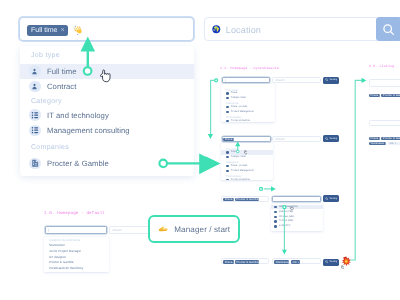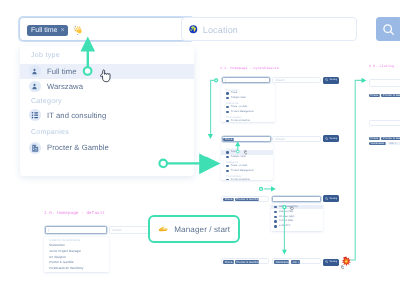--- a/index.html
+++ b/index.html
@@ -7,21 +7,21 @@
        font-family:"Liberation Sans",sans-serif;
        -webkit-font-smoothing:antialiased;text-rendering:geometricPrecision;}
   #stage{position:relative;width:400px;height:300px;}
   .abs{position:absolute;}
 
   
   #searchbar{left:19px;top:17px;width:381px;height:26px;}
   .field{position:absolute;top:0;height:24px;background:#fff;border:1px solid #c3d6ef;
          border-radius:4px;box-sizing:border-box;}
   #kw-field{left:0;width:175px;box-shadow:0 0 0 1px #cfe0f5;}
-  #loc-field{left:162px;width:176px;border-color:#e2ebf7;}
+  #loc-field{left:185px;width:176px;border-color:#e2ebf7;}
   #chip{position:absolute;left:7px;top:7px;height:11px;background:#4e6e9c;border-radius:2.5px;
         display:flex;align-items:center;padding:0 3px 0 4px;box-sizing:border-box;}
   #chip .lbl{color:#eef3fb;font-size:7px;line-height:1;letter-spacing:0;}
   #chip .x{color:#b0c3de;font-size:7px;margin-left:3px;line-height:1;}
   #wave{position:absolute;left:52.5px;top:7.3px;width:10.2px;height:10.2px;}
   #globe{position:absolute;left:7.3px;top:7.3px;width:8.6px;height:8.6px;}
   #loc-ph{position:absolute;left:20.8px;top:7.1px;font-size:9px;color:#b9c9df;letter-spacing:.15px;}
   #searchbtn{position:absolute;left:356.9px;top:.4px;width:26px;height:23.8px;background:#9ab9e4;
              border-radius:3.5px;display:flex;align-items:center;justify-content:center;}
 
@@ -129,35 +129,48 @@
         </span>
         <span class="dd-lbl">Full time</span>
       </div>
       <div class="dd-row">
         <span class="dd-ico">
           <svg viewBox="0 0 24 24" width="7" height="7" fill="#4d6f9c">
             <ellipse cx="12" cy="7" rx="3.5" ry="4.2"></ellipse>
             <path d="M4.5 21.5c0-5.3 3.4-8.3 7.5-8.3s7.5 3 7.5 8.3z"></path>
           </svg>
         </span>
-        <span class="dd-lbl">Warszawa</span>
+        <span class="dd-lbl">Contract</span>
       </div>
       <div class="grp-title g2">Category</div>
       <div class="dd-row">
         <span class="dd-ico">
           <svg viewBox="0 0 24 24" width="8.4" height="8.4" fill="#3c5f91">
             <circle cx="4.2" cy="5.2" r="2.3"></circle>
             <rect x="9.2" y="3.3" width="11.3" height="3.8" rx="1.9"></rect>
             <circle cx="4.2" cy="12" r="2.3"></circle>
             <rect x="9.2" y="10.1" width="11.3" height="3.8" rx="1.9"></rect>
             <circle cx="4.2" cy="18.8" r="2.3"></circle>
             <rect x="9.2" y="16.9" width="11.3" height="3.8" rx="1.9"></rect>
           </svg>
         </span>
-        <span class="dd-lbl">IT and consulting</span>
+        <span class="dd-lbl">IT and technology</span>
+      </div>
+      <div class="dd-row">
+        <span class="dd-ico">
+          <svg viewBox="0 0 24 24" width="8.4" height="8.4" fill="#3c5f91">
+            <circle cx="4.2" cy="5.2" r="2.3"></circle>
+            <rect x="9.2" y="3.3" width="11.3" height="3.8" rx="1.9"></rect>
+            <circle cx="4.2" cy="12" r="2.3"></circle>
+            <rect x="9.2" y="10.1" width="11.3" height="3.8" rx="1.9"></rect>
+            <circle cx="4.2" cy="18.8" r="2.3"></circle>
+            <rect x="9.2" y="16.9" width="11.3" height="3.8" rx="1.9"></rect>
+          </svg>
+        </span>
+        <span class="dd-lbl">Management consulting</span>
       </div>
       <div class="grp-title g3">Companies</div>
       <div class="dd-row">
         <span class="dd-ico">
           <svg viewBox="0 0 24 24" width="8.4" height="8.4">
             <path d="M3.5 2h10.2l6.8 6.6V22H3.5z" fill="#5a7ba8"></path>
             <path d="M13.7 2l6.8 6.6h-6.8z" fill="#dbe5f2"></path>
             <rect x="6.2" y="6.2" width="2.6" height="2.6" fill="#e8eefa"></rect>
             <rect x="6.2" y="10.2" width="2.6" height="2.6" fill="#e8eefa"></rect>
             <rect x="6.2" y="14.2" width="2.6" height="2.6" fill="#e8eefa"></rect>

